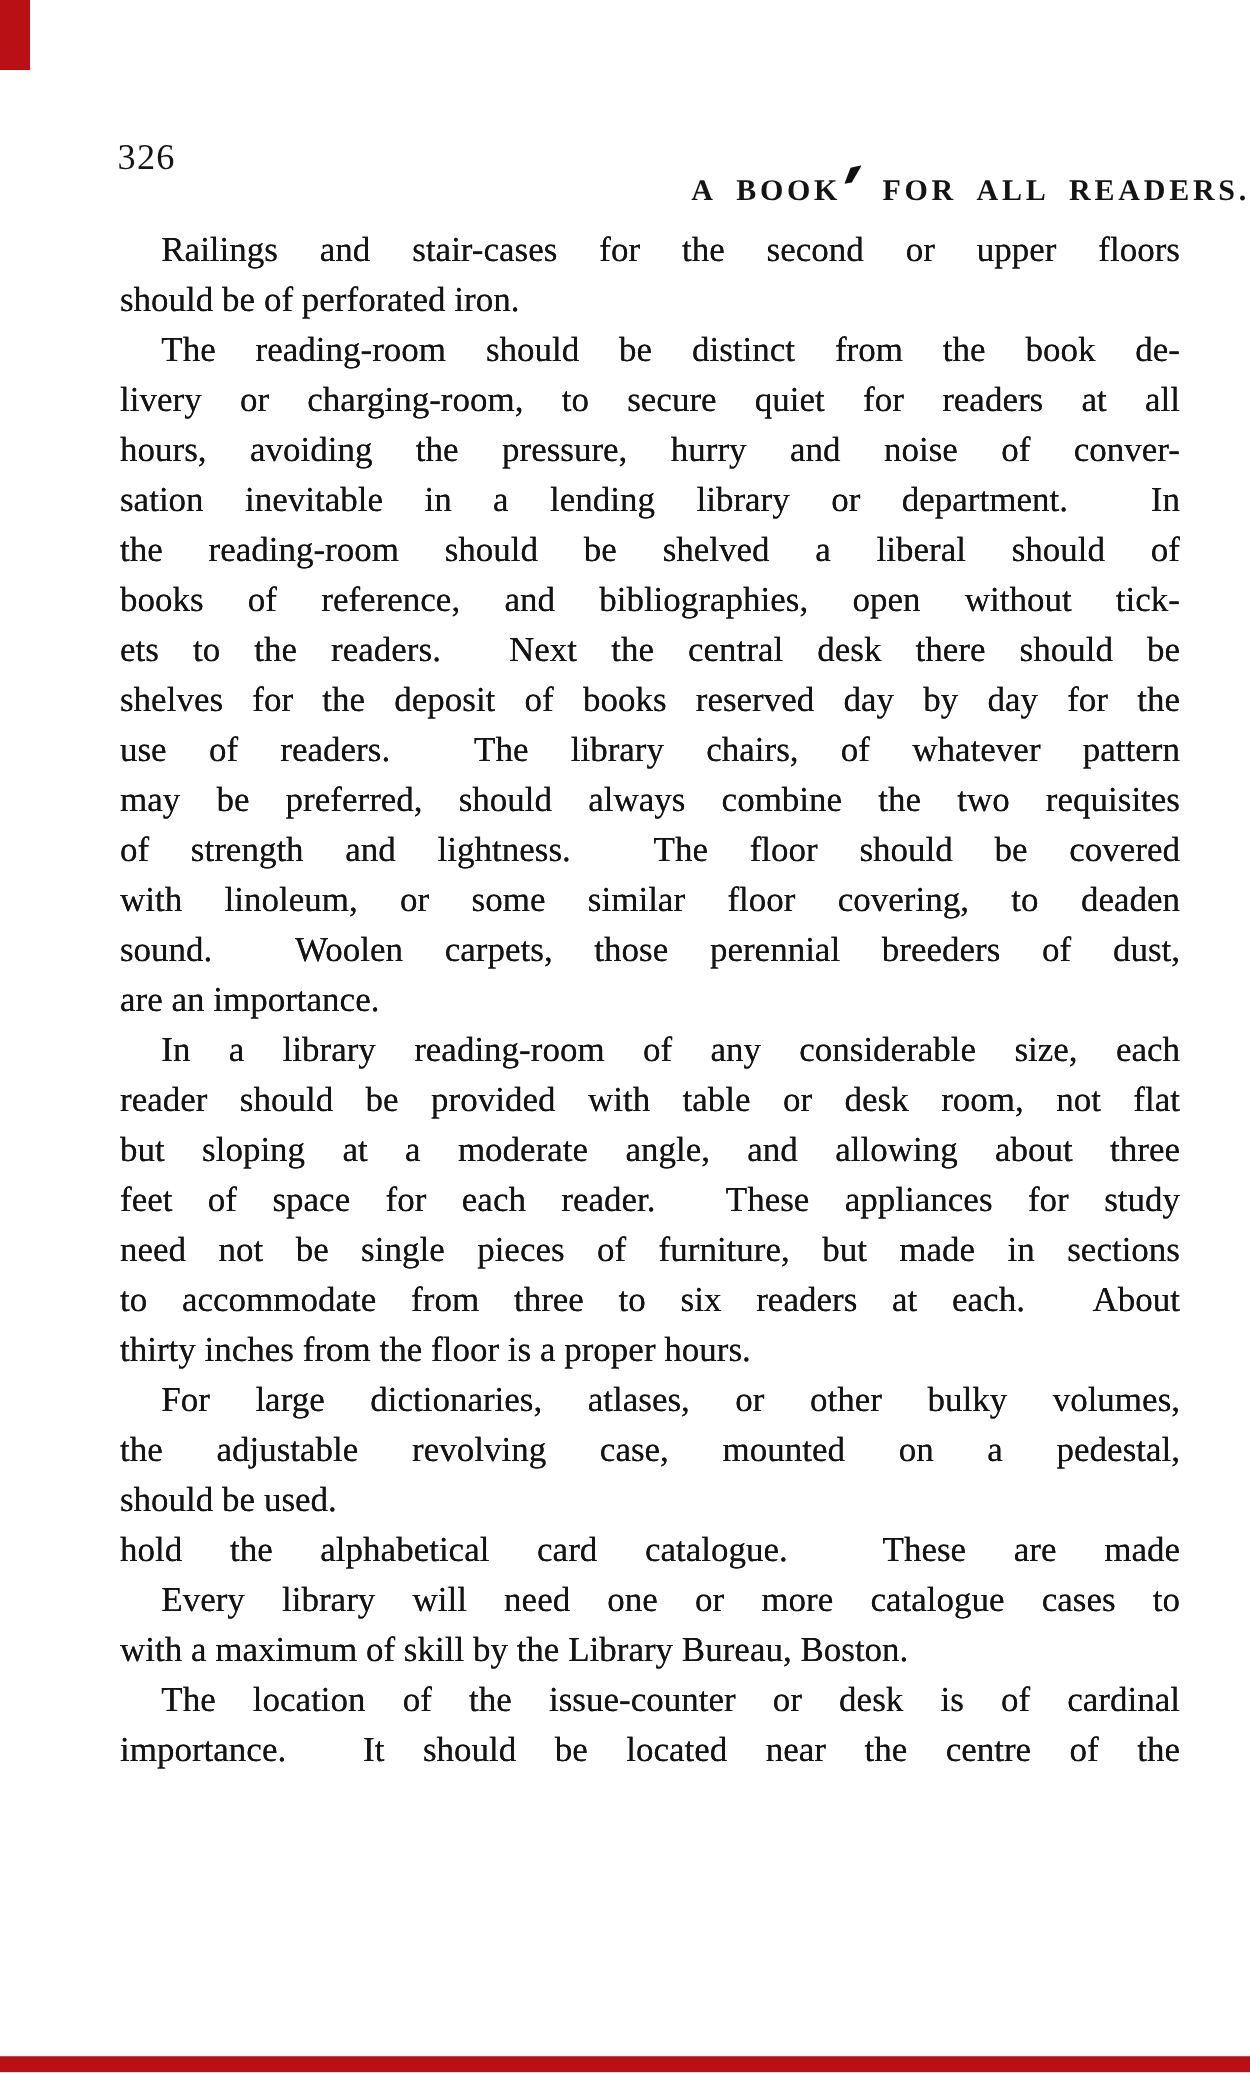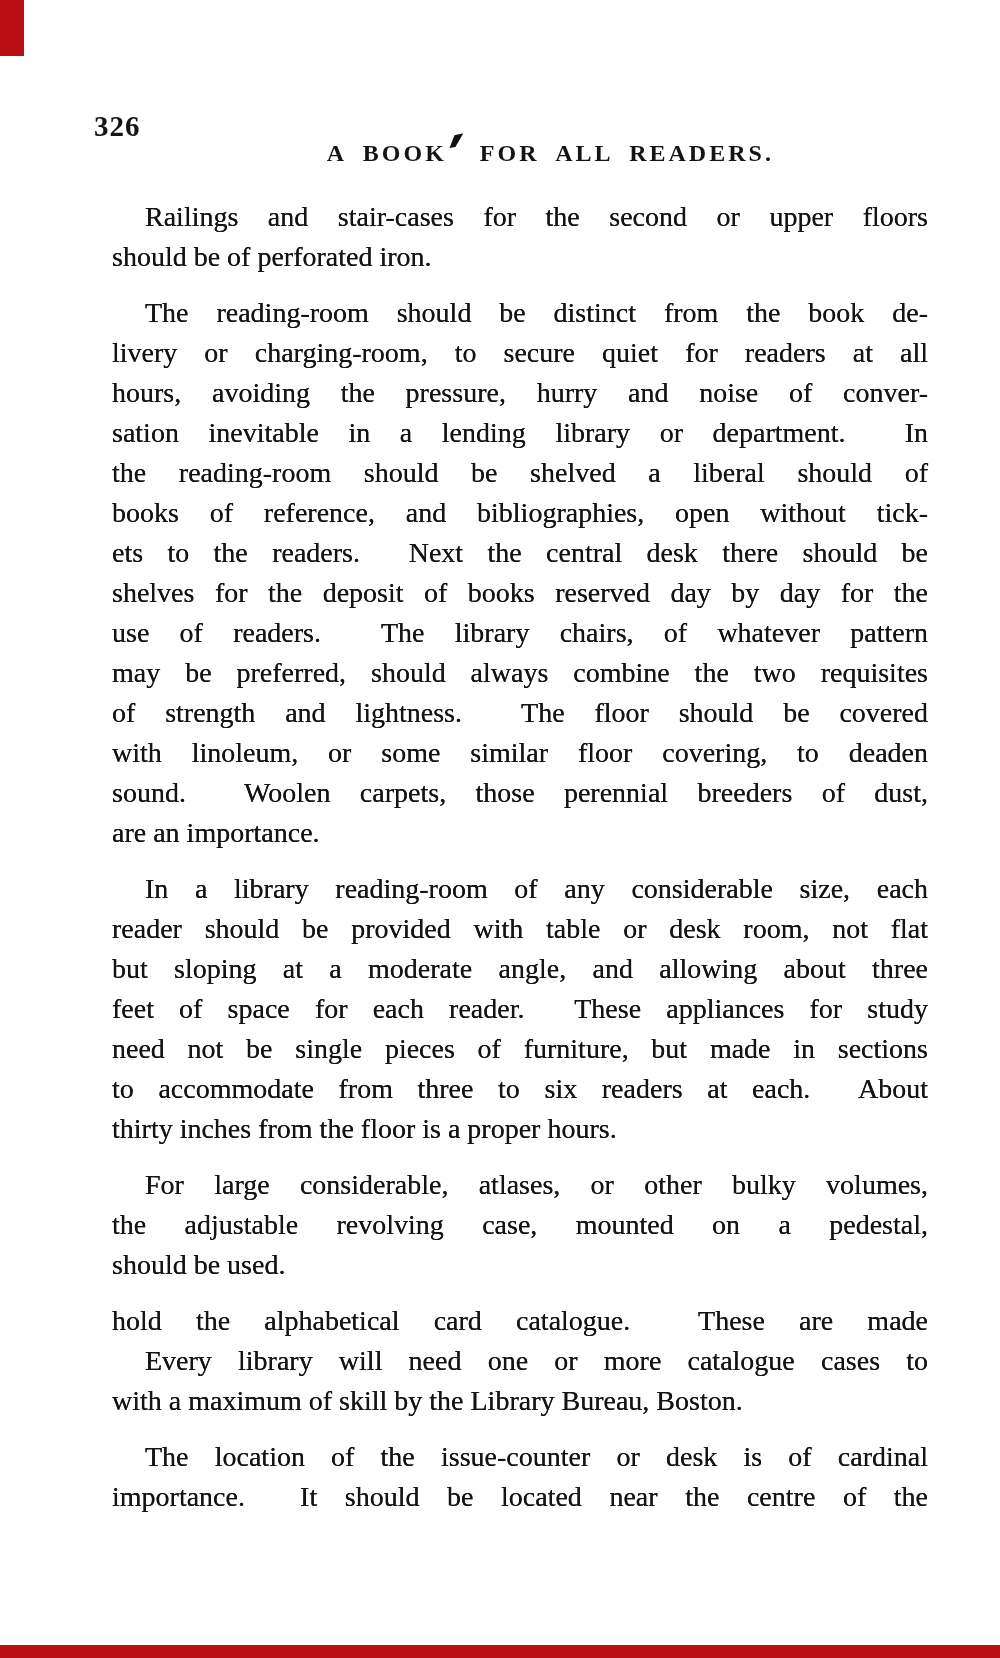--- a/index.html
+++ b/index.html
@@ -32,25 +32,25 @@
   .header {
     position: absolute;
     top: 108px; left: 0;
     width: 100%;
     height: 38px;
   }
   .page-number {
     position: absolute;
     left: 94px; top: 2px;
     font-size: 29px;
-    font-weight: bold;
+    font-weight: normal;
     letter-spacing: 1px;
   }
   .running-title {
-    text-align: center;
+    text-align: right;
     font-size: 24px;
     font-weight: bold;
     letter-spacing: 3px;
     word-spacing: 8px;
     padding-top: 5px;
     white-space: pre;
   }
   .ink-blot {
     display: inline-block;
     width: 13px; height: 17px;
@@ -60,21 +60,21 @@
     transform: translateY(-12px) rotate(10deg);
   }
 
   
   .body-block {
     position: absolute;
     top: 181px;
     left: 96px;
     width: 848px;
   }
-  .para { margin: 16px; padding: 0; }
+  .para { margin: 0; padding: 0; }
   .line {
     font-size: 28px;
     line-height: 40px;
     height: 40px;
     text-align: justify;
     text-align-last: justify;
     white-space: pre-wrap;
     text-shadow: 0 0 0.5px #1a1a1a;
   }
   .line.indent { text-indent: 33px; }
@@ -118,21 +118,21 @@
       <div class="para">
         <div class="line indent">In a library reading-room of any considerable size, each</div>
         <div class="line">reader should be provided with table or desk room, not flat</div>
         <div class="line">but sloping at a moderate angle, and allowing about three</div>
         <div class="line">feet of space for each reader.  These appliances for study</div>
         <div class="line">need not be single pieces of furniture, but made in sections</div>
         <div class="line">to accommodate from three to six readers at each.  About</div>
         <div class="line end">thirty inches from the floor is a proper hours.</div>
       </div>
       <div class="para">
-        <div class="line indent">For large considerable, atlases, or other bulky volumes,</div>
+        <div class="line indent">For large dictionaries, atlases, or other bulky volumes,</div>
         <div class="line">the adjustable revolving case, mounted on a pedestal,</div>
         <div class="line end">should be used.</div>
       </div>
       <div class="para">
         <div class="line">hold the alphabetical card catalogue.  These are made</div>
         <div class="line indent">Every library will need one or more catalogue cases to</div>
         <div class="line end">with a maximum of skill by the Library Bureau, Boston.</div>
       </div>
       <div class="para">
         <div class="line indent">The location of the issue-counter or desk is of cardinal</div>

